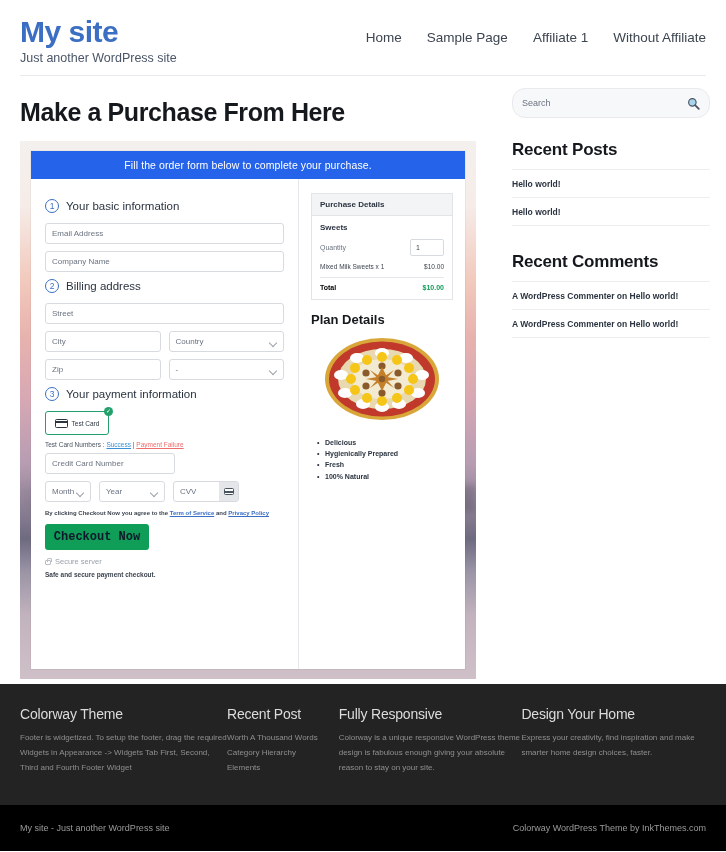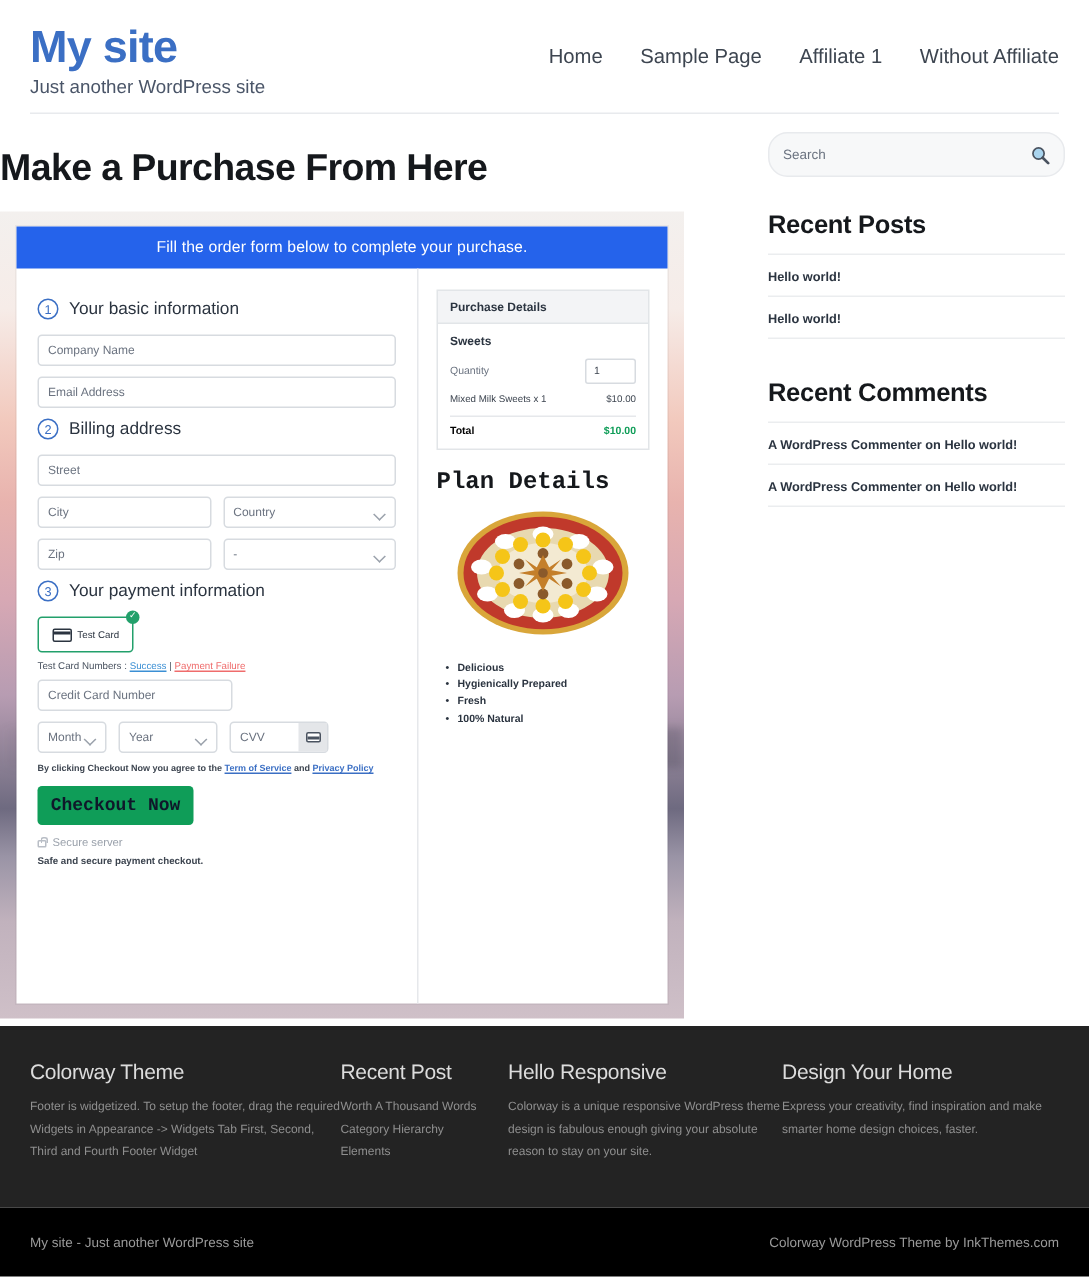--- a/index.html
+++ b/index.html
@@ -50,21 +50,21 @@
     height: 1px;
     background: #e8eaed;
   }
 
   
   .page-wrap {
     display: flex;
     padding: 0 0 0 0;
     height: 608px;
   }
-  .content-col { width: 500px; }
+  .content-col { width: 500px; padding-left: 20px; }
   .sidebar-col { width: 226px; padding: 12px 16px 0 12px; }
 
   .page-title {
     font-size: 25px;
     font-weight: bold;
     color: #15181c;
     letter-spacing: -0.4px;
     margin: 22px 0 14px 0;
   }
 
@@ -251,21 +251,21 @@
   .pd-qty-box {
     width: 34px; height: 17px; border:1px solid #d7dbe0; border-radius:2px;
     font-size: 7px; color:#3d4550; display:flex; align-items:center; padding-left:5px;
     background:#fff;
   }
   .pd-item-row { display:flex; justify-content:space-between; font-size: 6.5px; color:#3d4550;
     padding-bottom: 7px; border-bottom:1px solid #e6e8eb; margin-bottom: 6px; }
   .pd-total-row { display:flex; justify-content:space-between; font-size: 7px; font-weight:bold; }
   .pd-total-val { color: #0f9d58; }
 
-  .plan-title { font-size: 16px; font-weight: bold; color:#15181c; margin: 12px 0 8px 0; font-family: Liberation Mono, monospace; }
+  .plan-title { font-size: 13px; font-weight: bold; color:#15181c; margin: 12px 0 8px 0; }
 
   
   .plate-wrap { display:flex; justify-content:center; margin-bottom: 14px; }
   .plate { width: 118px; height: 88px; }
 
   .feat-list { list-style: none; padding-left: 14px; }
   .feat-list li {
     font-size: 7px; font-weight: bold; color: #2b3440;
     line-height: 1.6; position: relative;
   }
@@ -352,24 +352,24 @@
         <div class="form-body">
 
           <div class="form-left">
 
             <div class="step-head">
               <span class="step-num">1</span>
               <span class="step-label">Your basic information</span>
             </div>
 
             <div class="field-row">
+              <div class="fld">Email Address</div>
+            </div>
+            <div class="field-row">
               <div class="fld">Company Name</div>
-            </div>
-            <div class="field-row">
-              <div class="fld">Email Address</div>
             </div>
 
             <div class="step-head">
               <span class="step-num">2</span>
               <span class="step-label">Billing address</span>
             </div>
 
             <div class="field-row">
               <div class="fld">Street</div>
             </div>
@@ -541,21 +541,21 @@
   </div>
   <div class="fcol-2">
     <div class="f-title">Recent Post</div>
     <ul class="f-list">
       <li>Worth A Thousand Words</li>
       <li>Category Hierarchy</li>
       <li>Elements</li>
     </ul>
   </div>
   <div class="fcol-3">
-    <div class="f-title">Hello Responsive</div>
+    <div class="f-title">Fully Responsive</div>
     <div class="f-text">Colorway is a unique responsive WordPress theme design is fabulous enough giving your absolute reason to stay on your site.</div>
   </div>
   <div class="fcol-4">
     <div class="f-title">Design Your Home</div>
     <div class="f-text">Express your creativity, find inspiration and make smarter home design choices, faster.</div>
   </div>
 </div>
 
 <div class="footer-bottom">
   <span class="fb-text">My site - Just another WordPress site</span>

